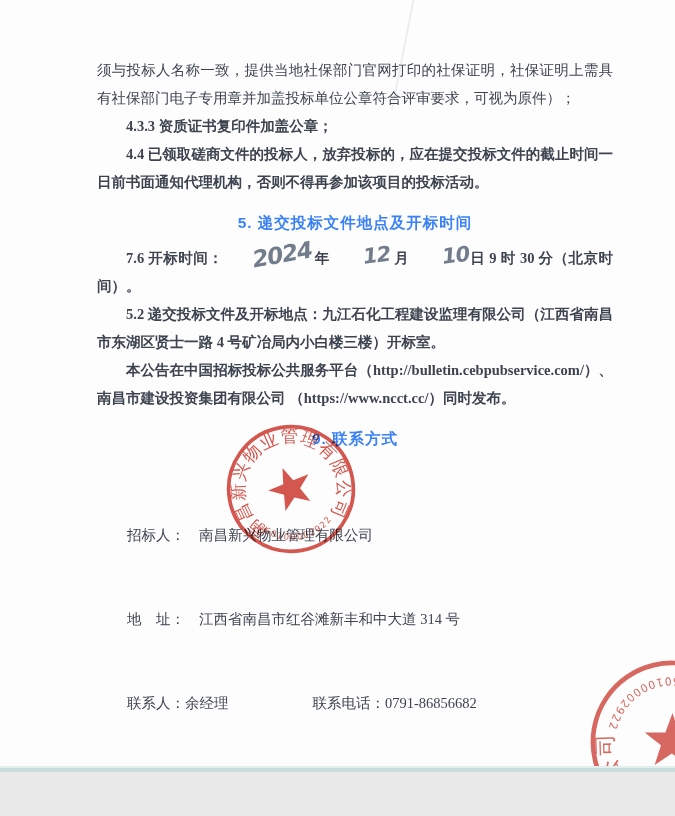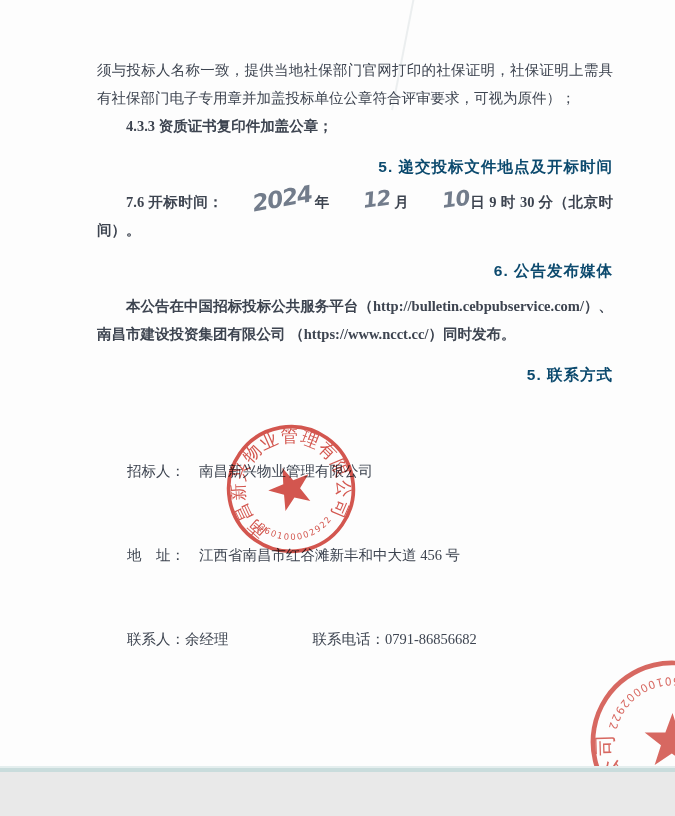--- a/index.html
+++ b/index.html
@@ -29,24 +29,24 @@
     position:absolute; inset:0;
     padding: 56px 62px 0 97px;
     font-size: 14.5px; line-height: 28px;
     color: #3d4450;
     text-align: justify;
   }
   .doc p { margin:0; }
   .indent { text-indent: 2em; font-weight: bold; }
   h2.sec {
     font-family: "Liberation Sans", sans-serif;
-    font-size: 15.5px; font-weight: bold; color: #0c4a6e;
+    font-size: 15.5px; font-weight: bold; color: #3b82f6;
     margin: 13px 0 7px 0; line-height: 28px;
     letter-spacing: 1px;
-    text-align: right;
+    text-align: center;
   }
   .hw {
     display: inline-block;
     font-family: "DejaVu Sans", sans-serif;
     font-style: italic;
     color: #727c8b;
     font-size: 21px;
     letter-spacing: -1px;
     transform: rotate(-7deg) translateY(1px);
     line-height: 0;
@@ -68,34 +68,35 @@
 <body>
 
 <div class="page">
 
   <div class="crease"></div>
 
   <div class="doc">
 
     <p>须与投标人名称一致，提供当地社保部门官网打印的社保证明，社保证明上需具有社保部门电子专用章并加盖投标单位公章符合评审要求，可视为原件）；</p>
     <p class="indent">4.3.3 资质证书复印件加盖公章；</p>
+    <p class="indent">4.4 已领取磋商文件的投标人，放弃投标的，应在提交投标文件的截止时间一日前书面通知代理机构，否则不得再参加该项目的投标活动。</p>
 
     <h2 class="sec">5. 递交投标文件地点及开标时间</h2>
 
     <p class="indent"><span>7.6 开标时间：</span><span class="hw hw-year">2024</span><span>年 </span><span class="hw">12</span><span> 月 </span><span class="hw">10</span><span>日 9 时 30 分（北京时间）。</span></p>
 
+    <p class="indent">5.2 递交投标文件及开标地点：九江石化工程建设监理有限公司（江西省南昌市东湖区贤士一路 4 号矿冶局内小白楼三楼）开标室。</p>
 
-    <h2 class="sec">6. 公告发布媒体</h2>
     <p class="indent">本公告在中国招标投标公共服务平台（http://bulletin.cebpubservice.com/）、 南昌市建设投资集团有限公司 （https://www.ncct.cc/）同时发布。</p>
 
-    <h2 class="sec">5. 联系方式</h2>
+    <h2 class="sec">9. 联系方式</h2>
 
     <div class="contacts">
       <div class="cline"><span>招标人：</span><span class="val-gap">南昌新兴物业管理有限公司</span></div>
-      <div class="cline"><span>地　址：</span><span class="val-gap">江西省南昌市红谷滩新丰和中大道 456 号</span></div>
+      <div class="cline"><span>地　址：</span><span class="val-gap">江西省南昌市红谷滩新丰和中大道 314 号</span></div>
       <div class="cline"><span>联系人：</span><span>余经理</span><span class="phone-gap-wide">联系电话：</span><span>0791-86856682</span></div>
     </div>
 
   </div>
 
   <div class="stamp stamp-main">
     <svg viewBox="0 0 200 200" xmlns="http://www.w3.org/2000/svg">
       <defs>
         <path id="s1ring" d="M 55 153.6 A 70 70 0 1 1 145 153.6" fill="none"></path>
         <path id="s1num" d="M 41.8 148.9 A 76 76 0 0 0 158.2 148.9" fill="none"></path>

